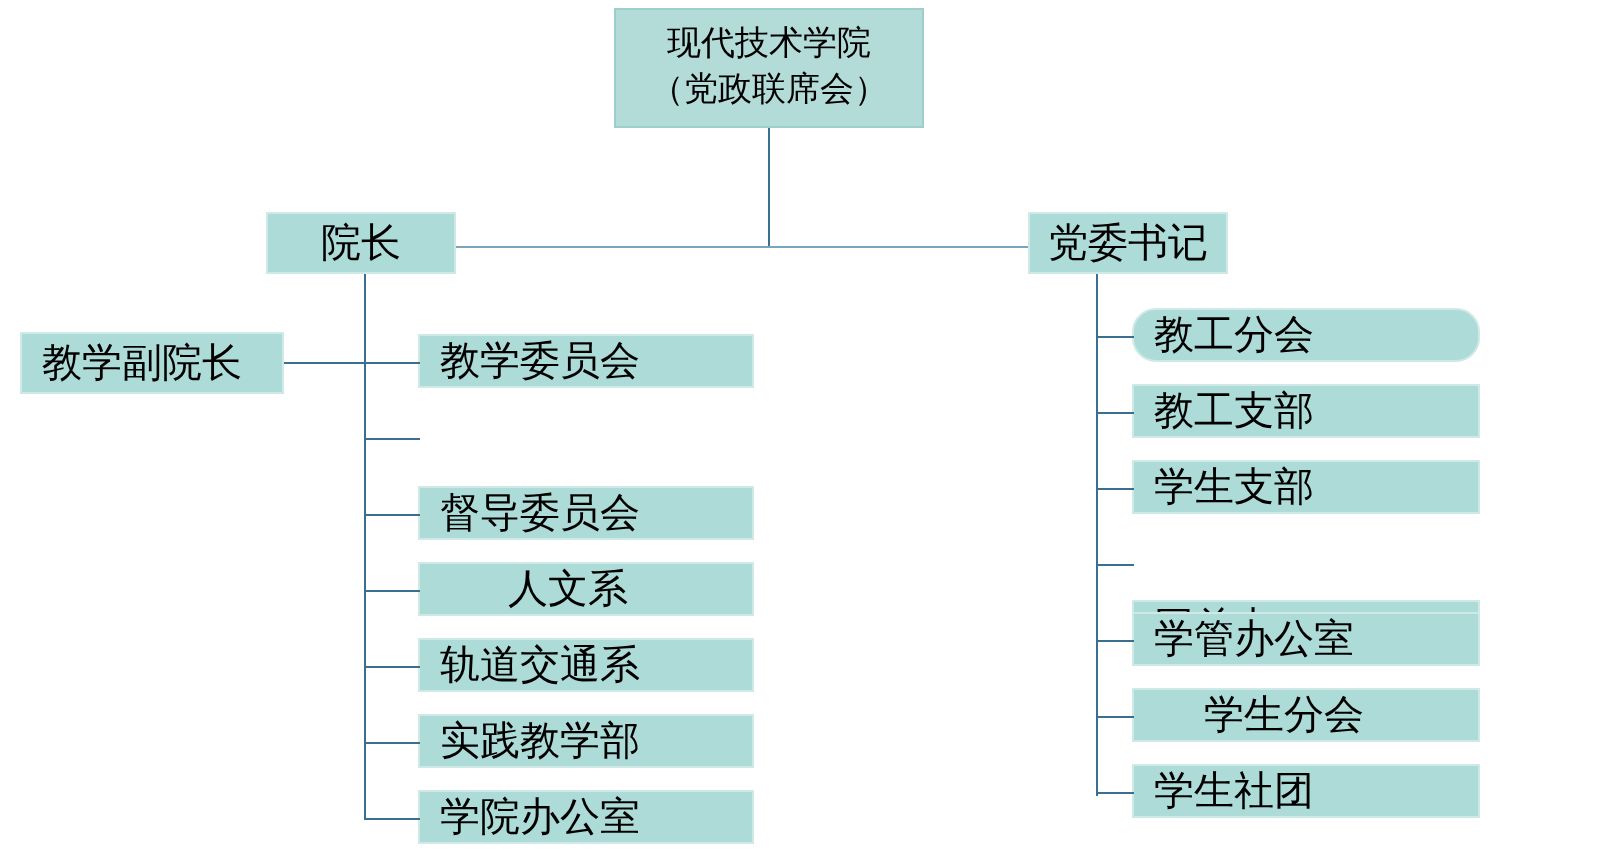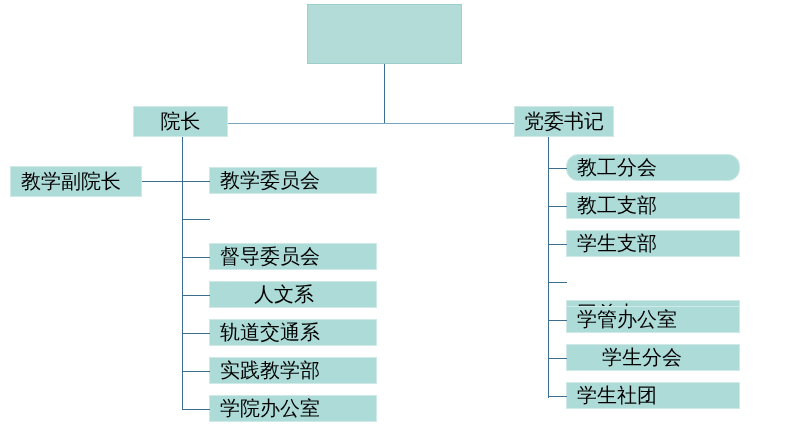--- a/index.html
+++ b/index.html
@@ -52,20 +52,22 @@
   .line.h { height: 1px; }
   .line.v { width: 1px; }
   .line.soft { background: #7aa6bd; }
 </style>
 </head>
 <body>
 
 <div id="chart">
 
   <div class="node node-root" style="left:307px; top:4px; width:155px; height:60px;">
+    <span>现代技术学院</span>
+    <span>（党政联席会）</span>
   </div>
 
   <div class="line v" style="left:384px; top:64px; height:59px;"></div>
 
   <div class="line h soft" style="left:228px; top:123px; width:338px;"></div>
 
   <div class="node center" style="left:133px; top:106px; width:95px; height:31px;">
     <span>院长</span>
   </div>
 

